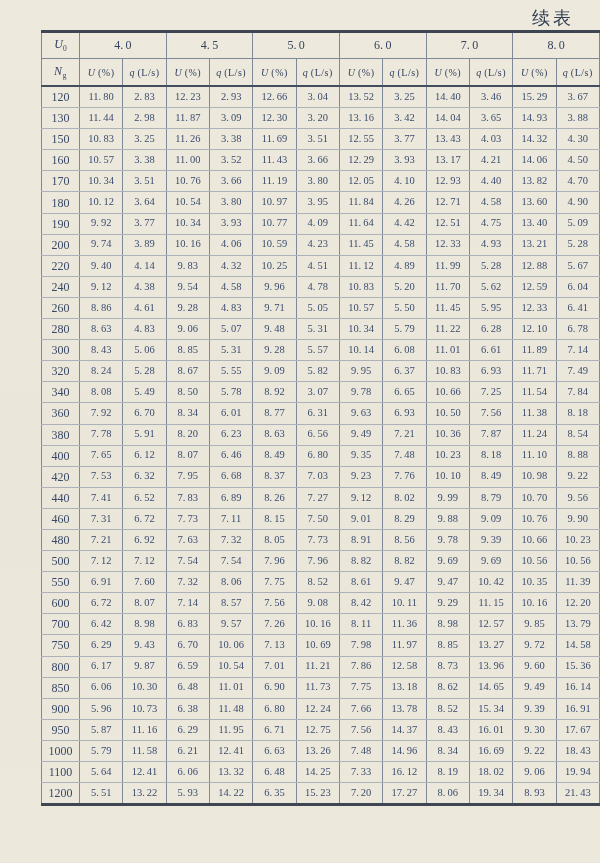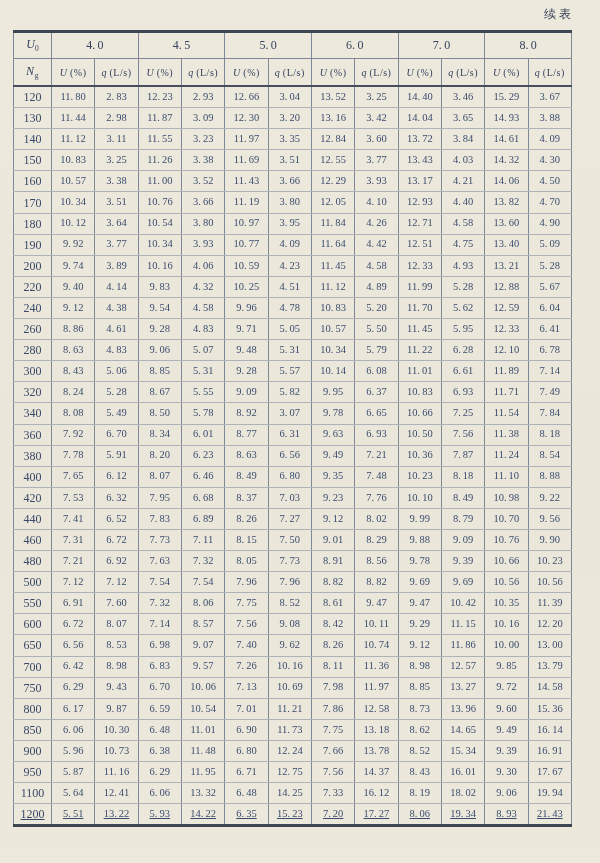--- a/index.html
+++ b/index.html
@@ -11,21 +11,21 @@
     position: relative;
     overflow: hidden;
   }
   .page {
     position: absolute; inset: 0;
     background: linear-gradient(180deg, #edeadd 0%, #eae7da 55%, #ece9dc 100%);
   }
   .continued {
     position: absolute;
     top: 6px; right: 26px;
-    font-size: 12px;
+    font-size: 18px;
     letter-spacing: 3px;
     color: #333f55;
     font-family: "Liberation Serif", "DejaVu Serif", serif;
     margin-left: 18px;
   }
   table.flow {
     position: absolute;
     left: 13px; top: 30px;
     width: 559px;
     border-collapse: collapse;
@@ -35,26 +35,26 @@
   table.flow th, table.flow td {
     border-left: 1px solid #7e8897;
     border-right: 1px solid #7e8897;
     text-align: center;
     vertical-align: middle;
     padding: 0;
     white-space: nowrap;
     overflow: hidden;
   }
   
-  table.flow { border-top: 3px solid #3e4553; border-bottom: 3px solid #3e4553; }
+  table.flow { border-top: 3px solid #3e4553; border-bottom: 3px solid #3e4553; margin-left: 28px; }
   thead tr.group-row th { height: 25px; border-bottom: 1px solid #7e8897; }
   thead tr.sub-row th { height: 26px; border-bottom: 2px solid #454e5e; }
   tbody td { height: 20.1px; border-top: 1px solid #adb2ba; border-bottom: 1px solid #adb2ba; }
   tbody tr:first-child td { border-top: none; }
-  tbody tr:last-child td { border-bottom: none; text-decoration: underline; }
+  tbody tr:last-child td { border-bottom: none; }
 
   thead th {
     font-weight: normal;
     color: #36425e;
     font-size: 12px;
   }
   thead tr.sub-row th { font-size: 10px; letter-spacing: 0.5px; }
   thead .sym { font-style: italic; font-family: "Liberation Serif", "DejaVu Serif", serif; }
   thead sub { font-size: 7.5px; font-style: normal; }
   .corner .sym { font-size: 12px; }
@@ -139,35 +139,20 @@
           <td>12. 30</td>
           <td>3. 20</td>
           <td>13. 16</td>
           <td>3. 42</td>
           <td>14. 04</td>
           <td>3. 65</td>
           <td>14. 93</td>
           <td>3. 88</td>
         </tr>
         <tr>
-          <td class="ne-cell">140</td>
-          <td>11. 12</td>
-          <td>3. 11</td>
-          <td>11. 55</td>
-          <td>3. 23</td>
-          <td>11. 97</td>
-          <td>3. 35</td>
-          <td>12. 84</td>
-          <td>3. 60</td>
-          <td>13. 72</td>
-          <td>3. 84</td>
-          <td>14. 61</td>
-          <td>4. 09</td>
-        </tr>
-        <tr>
           <td class="ne-cell">150</td>
           <td>10. 83</td>
           <td>3. 25</td>
           <td>11. 26</td>
           <td>3. 38</td>
           <td>11. 69</td>
           <td>3. 51</td>
           <td>12. 55</td>
           <td>3. 77</td>
           <td>13. 43</td>
@@ -499,35 +484,20 @@
           <td>7. 56</td>
           <td>9. 08</td>
           <td>8. 42</td>
           <td>10. 11</td>
           <td>9. 29</td>
           <td>11. 15</td>
           <td>10. 16</td>
           <td>12. 20</td>
         </tr>
         <tr>
-          <td class="ne-cell">650</td>
-          <td>6. 56</td>
-          <td>8. 53</td>
-          <td>6. 98</td>
-          <td>9. 07</td>
-          <td>7. 40</td>
-          <td>9. 62</td>
-          <td>8. 26</td>
-          <td>10. 74</td>
-          <td>9. 12</td>
-          <td>11. 86</td>
-          <td>10. 00</td>
-          <td>13. 00</td>
-        </tr>
-        <tr>
           <td class="ne-cell">700</td>
           <td>6. 42</td>
           <td>8. 98</td>
           <td>6. 83</td>
           <td>9. 57</td>
           <td>7. 26</td>
           <td>10. 16</td>
           <td>8. 11</td>
           <td>11. 36</td>
           <td>8. 98</td>
@@ -604,20 +574,35 @@
           <td>6. 71</td>
           <td>12. 75</td>
           <td>7. 56</td>
           <td>14. 37</td>
           <td>8. 43</td>
           <td>16. 01</td>
           <td>9. 30</td>
           <td>17. 67</td>
         </tr>
         <tr>
+          <td class="ne-cell">1000</td>
+          <td>5. 79</td>
+          <td>11. 58</td>
+          <td>6. 21</td>
+          <td>12. 41</td>
+          <td>6. 63</td>
+          <td>13. 26</td>
+          <td>7. 48</td>
+          <td>14. 96</td>
+          <td>8. 34</td>
+          <td>16. 69</td>
+          <td>9. 22</td>
+          <td>18. 43</td>
+        </tr>
+        <tr>
           <td class="ne-cell">1100</td>
           <td>5. 64</td>
           <td>12. 41</td>
           <td>6. 06</td>
           <td>13. 32</td>
           <td>6. 48</td>
           <td>14. 25</td>
           <td>7. 33</td>
           <td>16. 12</td>
           <td>8. 19</td>

